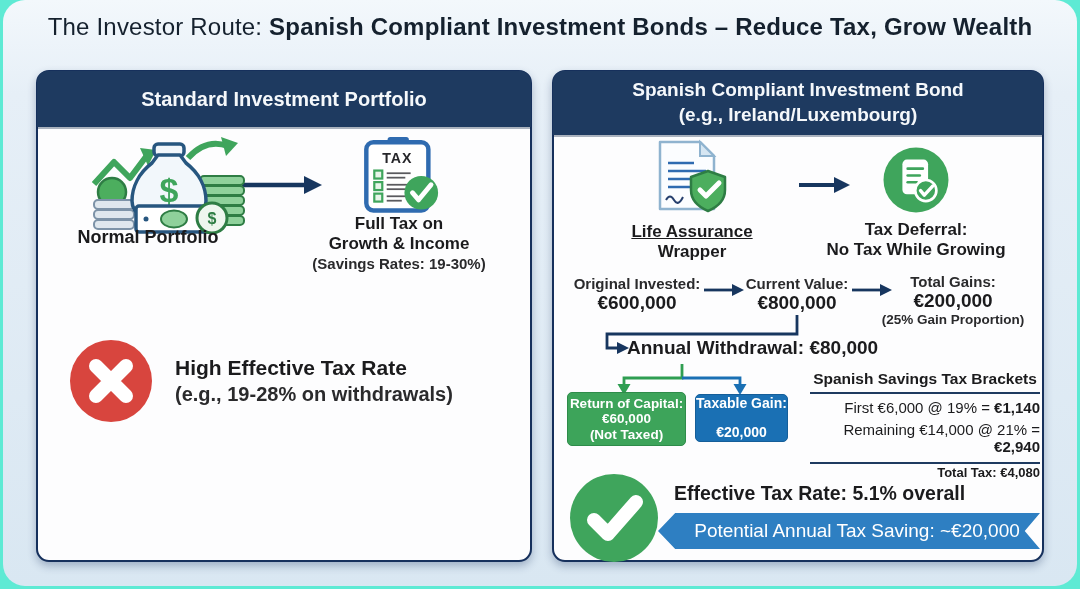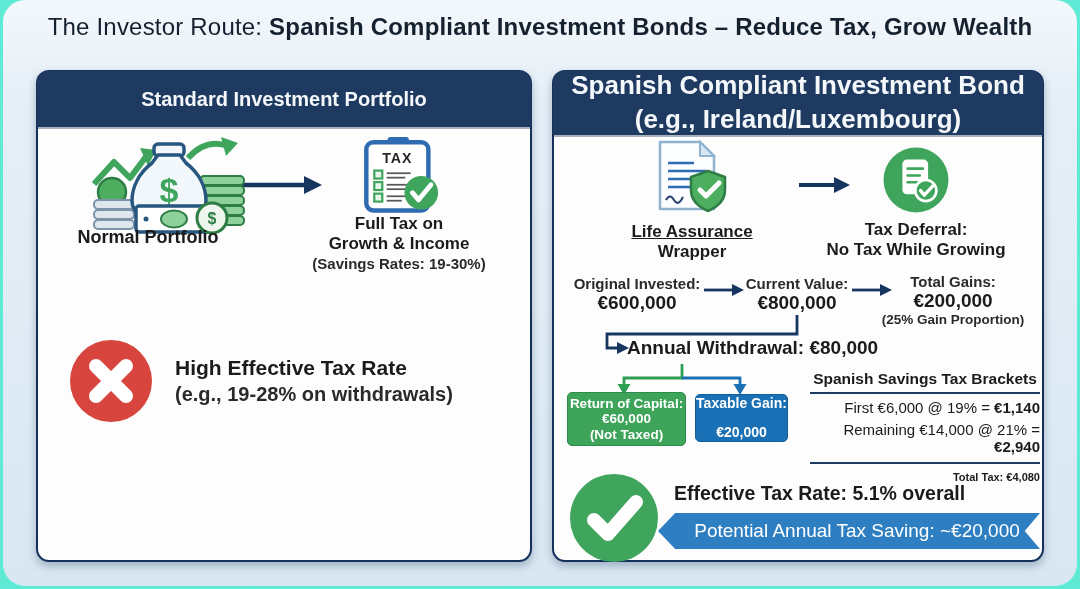--- a/index.html
+++ b/index.html
@@ -20,21 +20,21 @@
   .center{text-align:center;}
   .white-b{color:#ffffff;font-weight:400;padding-left:16px;}
   .valuebox{position:absolute;border-radius:5px;display:flex;flex-direction:column;align-items:center;justify-content:center;text-align:center;color:#fff;font-weight:700;}
   .ribbon{position:absolute;background:#2e7fc2;display:flex;align-items:center;justify-content:center;
     clip-path:polygon(0% 50%,4.5% 0%,100% 0%,96% 50%,100% 100%,4.5% 100%);}
   .brackets{position:absolute;color:#1b1b1d;}
   .brk-title{font-size:15.5px;font-weight:700;text-align:center;padding-bottom:4px;border-bottom:2px solid #1e3a60;}
   .brk-row{font-size:15px;text-align:right;margin-top:5px;}
   .brk-row b{font-weight:700;}
   .brk-div{height:0;border-bottom:2px solid #1e3a60;margin-top:7px;}
-  .brk-total{font-size:11px;font-weight:700;text-align:right;margin-top:7px;}
+  .brk-total{font-size:13px;font-weight:700;text-align:right;margin-top:1px;}
   svg{display:block;}
 </style>
 </head>
 <body>
 
 <div class="stage">
   <div class="canvas"></div>
 
   <div class="title">
     <span class="t-reg">The Investor Route: </span><span class="t-bold">Spanish Compliant Investment Bonds – Reduce Tax, Grow Wealth</span>
@@ -116,21 +116,21 @@
       <circle cx="42" cy="42" r="41" fill="#d8453e"></circle>
       <path d="M27,27 L57,57 M57,27 L27,57" stroke="#ffffff" stroke-width="14" stroke-linecap="round"></path>
     </svg>
     <div class="abs" style="left:137px;top:284px;width:330px;">
       <div class="lbl-b" style="font-size:21px;">High Effective Tax Rate</div>
       <div class="lbl-r" style="font-size:20px;margin-top:3px;">(e.g., 19-28% on withdrawals)</div>
     </div>
   </div>
 
   <div class="panel" style="left:552px;width:488px;">
-    <div class="panel-header" style="height:64px;font-size:26px;line-height:1.3;flex-direction:column;">
+    <div class="panel-header" style="height:64px;font-size:19px;line-height:1.3;flex-direction:column;">
       <span>Spanish Compliant Investment Bond</span>
       <span>(e.g., Ireland/Luxembourg)</span>
     </div>
 
     <svg class="abs" style="left:0;top:0;" width="488" height="488" pointer-events="none">
       <line x1="245" y1="113" x2="280" y2="113" stroke="#17365f" stroke-width="4"></line>
       <polygon points="280,105 296,113 280,121" fill="#17365f"></polygon>
       <line x1="150" y1="218" x2="178" y2="218" stroke="#17365f" stroke-width="2.8"></line>
       <polygon points="178,212 190,218 178,224" fill="#17365f"></polygon>
       <line x1="298" y1="218" x2="326" y2="218" stroke="#17365f" stroke-width="2.8"></line>

